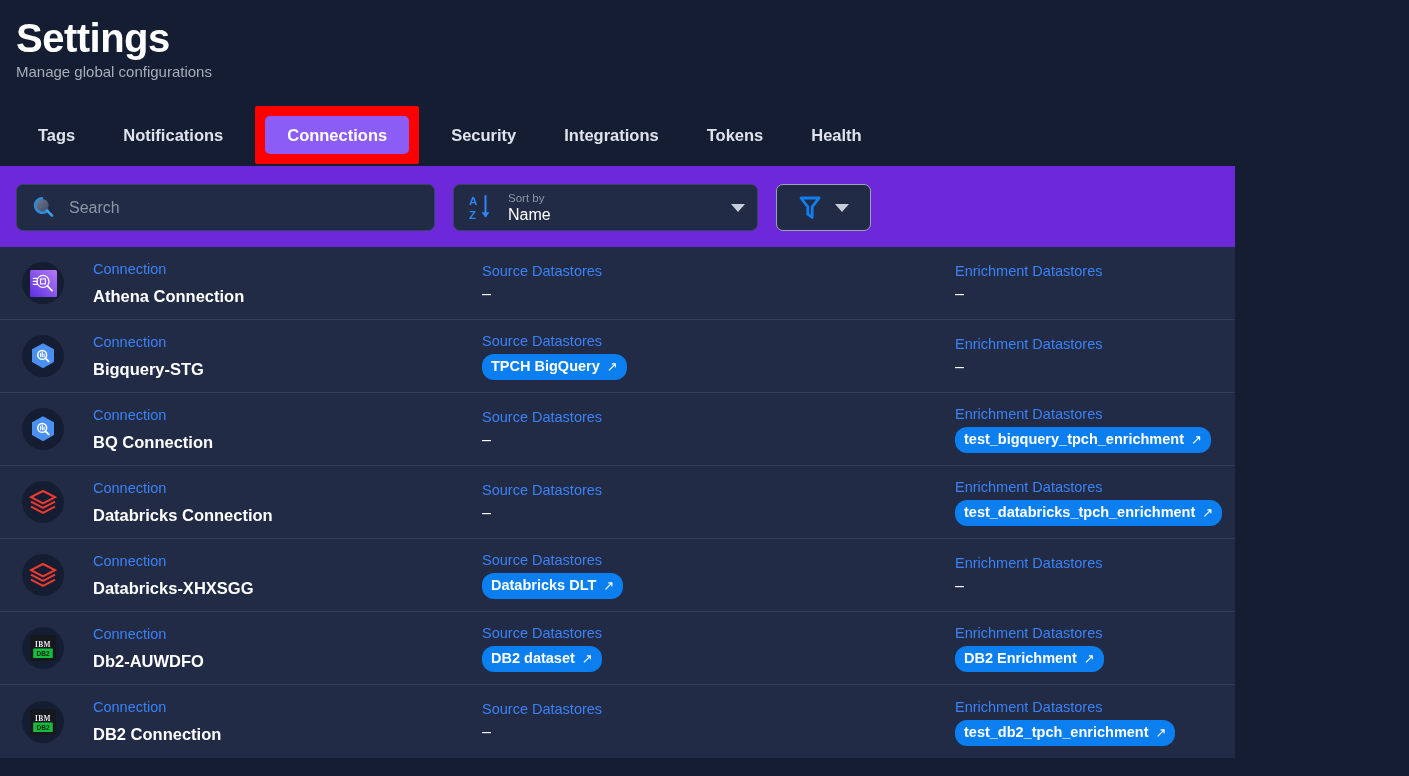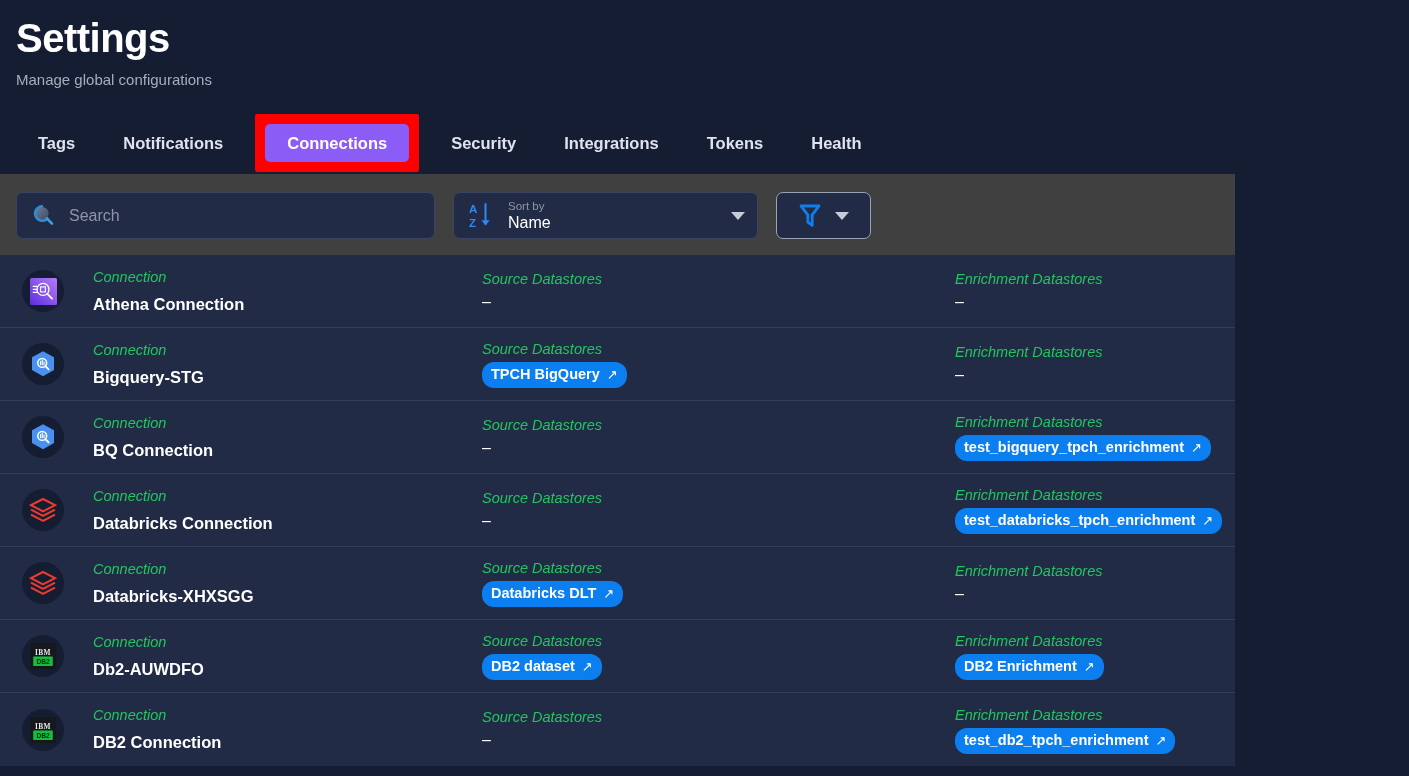--- a/index.html
+++ b/index.html
@@ -19,21 +19,21 @@
   .page-title {
     font-size: 40px;
     font-weight: 700;
     color: #ffffff;
     letter-spacing: -0.5px;
     line-height: 48px;
   }
   .page-subtitle {
     font-size: 15px;
     color: #a6adbb;
-    margin-top: 8px;
+    margin-top: 0;
     line-height: 20px;
   }
 
   
   .tabs {
     display: flex;
     align-items: center;
     gap: 4px;
     margin-top: 22px;
     padding-left: 16px;
@@ -58,21 +58,21 @@
     padding: 5px;
     border: 5px solid #ff0000;
     border-radius: 2px;
     background: #ff0000;
     margin: 0 6px;
     display: inline-flex;
   }
   .tab-highlight .tab { padding: 9px 22px; }
 
   
-  .toolbar-wrap { background: #404040; padding: 18px 12px 16px 16px; }
+  .toolbar-wrap { background: #6d28d9; padding: 18px 12px 16px 16px; }
   .toolbar { display: flex; align-items: center; gap: 18px; }
 
   .search-box {
     width: 419px;
     height: 47px;
     background: #222b45;
     border: 1px solid #3a4361;
     border-radius: 7px;
     display: flex;
     align-items: center;
@@ -146,23 +146,22 @@
     justify-content: center;
     flex: 0 0 42px;
   }
 
   .col-name { width: 418px; padding-left: 29px; }
   .col-src  { width: 473px; }
   .col-enr  { flex: 1; }
 
   .field-label {
     font-size: 14.5px;
-    color: #22c55e;
+    color: #3b82f6;
     line-height: 19px;
-    font-style: italic;
   }
   .field-value {
     font-size: 16.5px;
     font-weight: 700;
     color: #ffffff;
     line-height: 22px;
     margin-top: 6px;
   }
   .field-dash {
     font-size: 16px;

